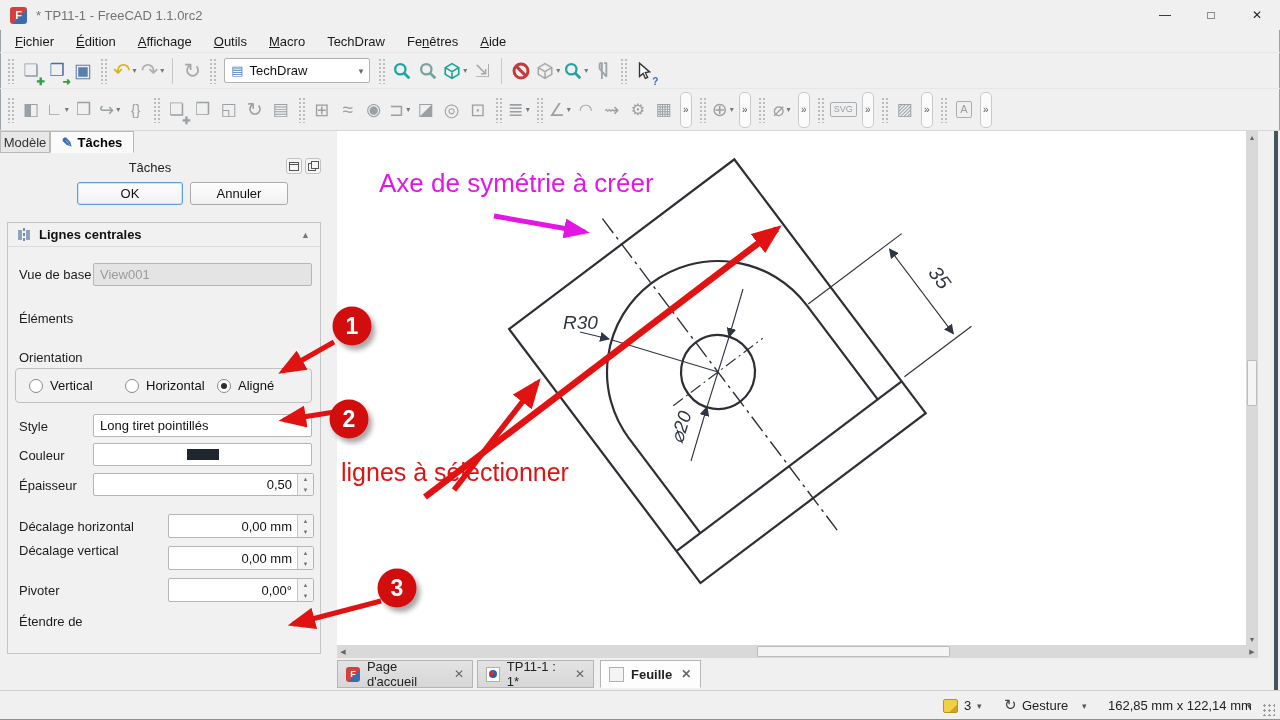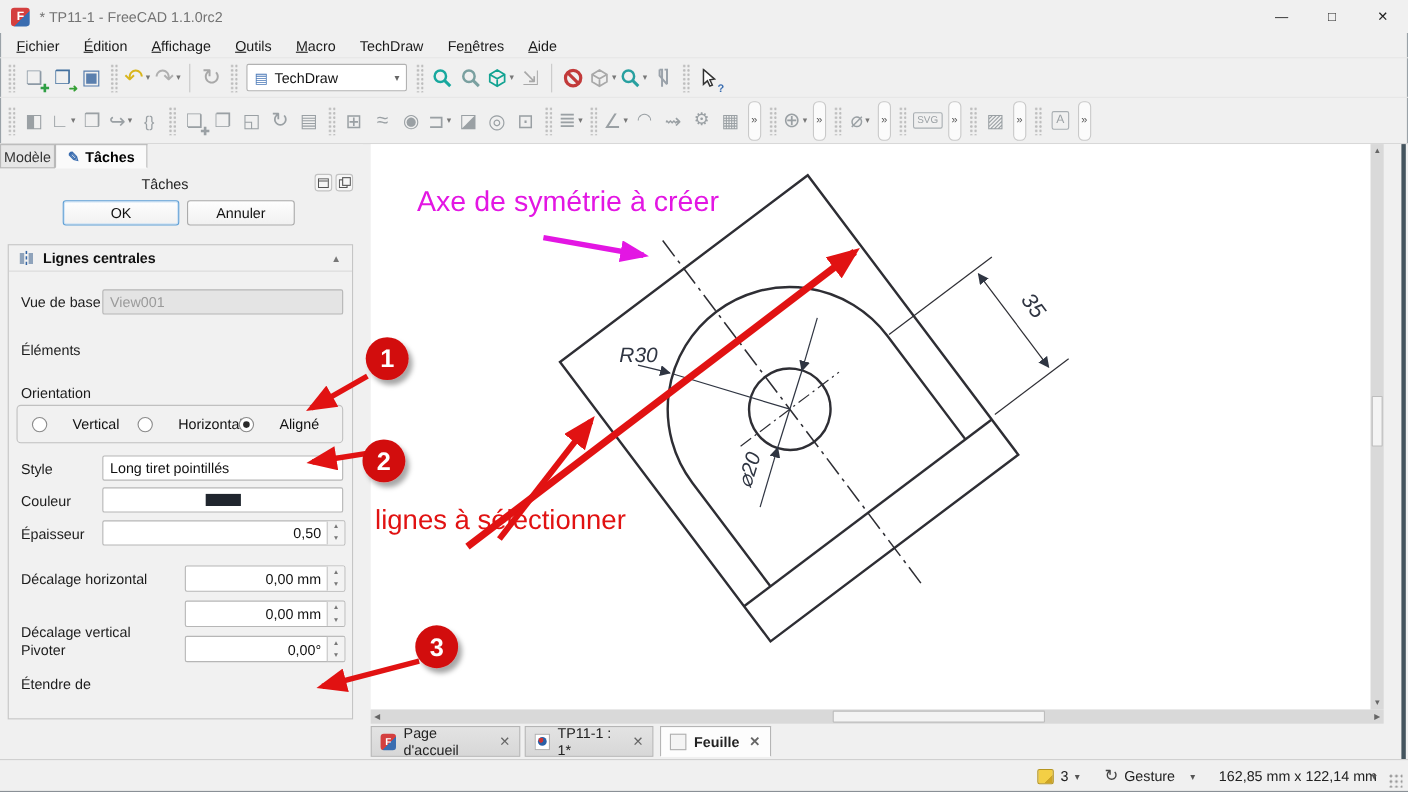--- a/index.html
+++ b/index.html
@@ -33,31 +33,31 @@
   .cmb-dd{color:#666;font-size:9px;}
   .sico{width:18px;height:18px;}
   
   #panel{left:0;top:131px;width:330px;height:559px;background:#f0f0f0;}
   .ptab{position:absolute;top:0;height:22px;display:flex;align-items:center;justify-content:center;font-size:13px;border:1px solid #b9b9b9;}
   #tab-model{left:0;width:50px;background:#e7e7e7;color:#333;}
   #tab-tasks{left:50px;width:84px;background:#fafafa;font-weight:bold;border-bottom-color:#fafafa;}
   #tab-tasks .pencil{color:#3a6db0;font-size:13px;margin-right:5px;}
   #tasks-title{top:29px;left:0;width:300px;text-align:center;font-size:13px;color:#222;}
   .mini-btn{top:27px;width:16px;height:16px;border:1px solid #c2c2c2;border-radius:3px;background:#f6f6f6;display:flex;align-items:center;justify-content:center;}
-  .btn{height:23px;border:1px solid #ababab;border-radius:3px;background:linear-gradient(#fefefe,#f1f1f1);font-size:13px;color:#111;display:flex;align-items:center;justify-content:center;}
+  .btn{height:23px;border:1px solid #ababab;border-radius:3px;background:linear-gradient(#fefefe,#f1f1f1);font-size:13px;color:#111;display:flex;align-items:center;justify-content:center;margin-left:20px;}
   #ok-btn{border:1px solid #5d9fd6;box-shadow:inset 0 0 0 1px #cfe3f5;}
   #section{left:7px;top:91px;width:314px;height:432px;border:1px solid #c5c5c5;background:#f1f1f1;}
   #section-header{position:absolute;left:0;top:0;width:100%;height:24px;border-bottom:1px solid #dadada;display:flex;align-items:center;}
   #section-title{font-size:13px;font-weight:bold;color:#111;margin-left:8px;}
   .flabel{position:absolute;left:11px;font-size:13px;color:#1c1c1c;white-space:nowrap;}
   .field{position:absolute;background:#fff;border:1px solid #b6b6b6;border-radius:2px;font-size:13px;color:#111;display:flex;align-items:center;padding:0 6px;}
   .field.disabled{background:#e4e4e4;color:#9b9b9b;}
   .listbox{position:absolute;background:#ececec;border:1px solid #b6b6b6;border-radius:2px;font-size:12.5px;color:#9b9b9b;padding:2px 6px;line-height:17px;}
   .groupbox{position:absolute;border:1px solid #c0c0c0;border-radius:4px;}
-  .radio{display:flex;align-items:center;position:absolute;top:9px;font-size:13px;color:#111;gap:16px;}
+  .radio{display:flex;align-items:center;position:absolute;top:9px;font-size:13px;color:#111;}
   .rdot{width:14px;height:14px;border:1px solid #8a8a8a;border-radius:50%;background:#fff;margin-right:7px;position:relative;}
   .rdot.on::after{content:"";position:absolute;left:3px;top:3px;width:6px;height:6px;border-radius:50%;background:#2b2b2b;}
   .spin{position:absolute;background:#fff;border:1px solid #b6b6b6;border-radius:2px;display:flex;align-items:stretch;}
   .spin .val{flex:1;display:flex;align-items:center;justify-content:flex-end;font-size:13px;color:#111;padding-right:5px;white-space:pre;}
   .spin .arrows{width:16px;border-left:1px solid #c6c6c6;background:#f3f3f3;display:flex;flex-direction:column;}
   .spin .arrows span{flex:1;display:flex;align-items:center;justify-content:center;font-size:6px;color:#777;}
   .spin.focus{border:2px solid #43a0de;}
   .selhl{background:#cfe6f8;}
   .caret{display:inline-block;width:1px;height:14px;background:#111;vertical-align:middle;}
   
@@ -395,21 +395,21 @@
 
       <div class="flabel" style="top:296px;">Décalage horizontal</div>
       <div class="spin" style="left:160px;top:291px;width:146px;height:24px;">
         <span class="val">0,00 mm</span>
         <span class="arrows">
             <span>▲</span>
             <span>▼</span>
           </span>
       </div>
 
-      <div class="flabel" style="top:344px;">Décalage vertical</div>
+      <div class="flabel" style="top:320px;">Décalage vertical</div>
       <div class="spin" style="left:160px;top:323px;width:146px;height:24px;">
         <span class="val">0,00 mm</span>
         <span class="arrows">
             <span>▲</span>
             <span>▼</span>
           </span>
       </div>
 
       <div class="flabel" style="top:360px;">Pivoter</div>
       <div class="spin" style="left:160px;top:355px;width:146px;height:24px;">

